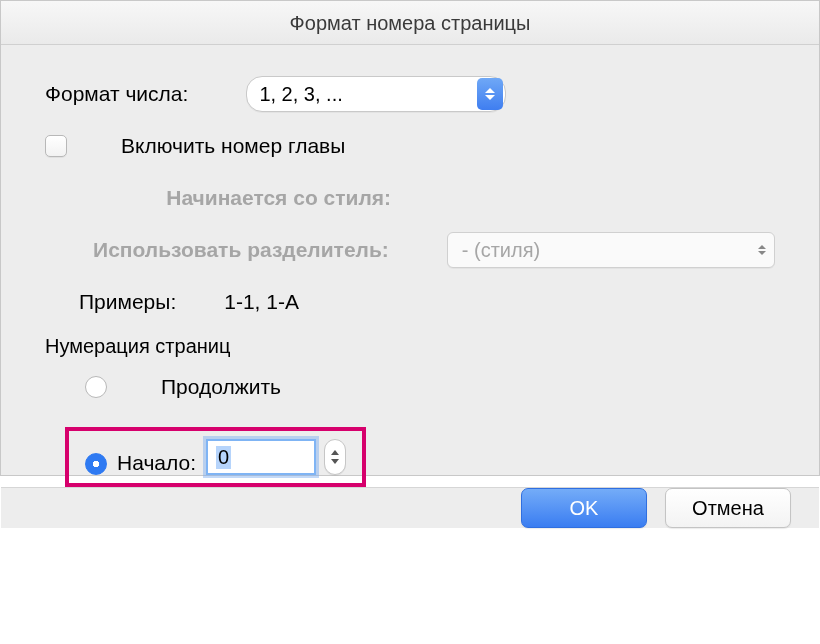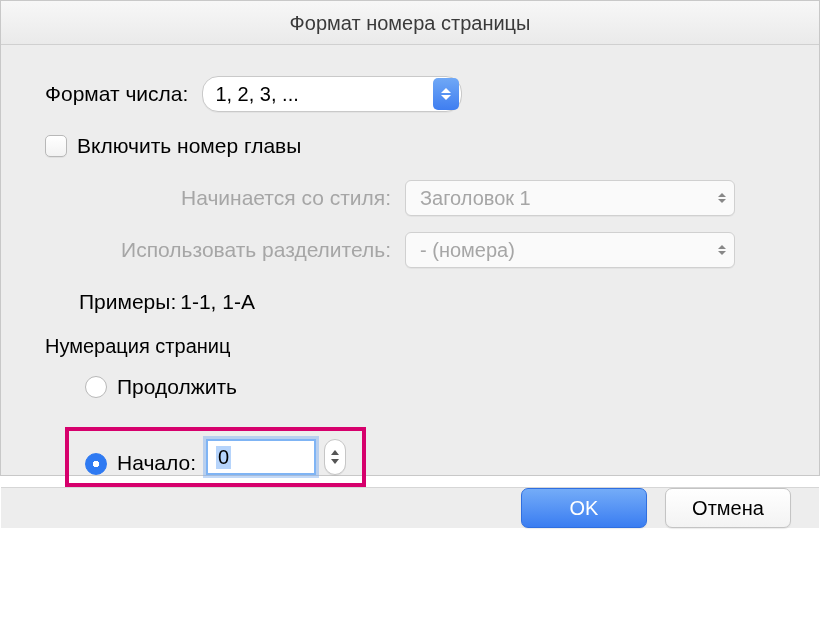--- a/index.html
+++ b/index.html
@@ -28,30 +28,32 @@
   }
   .content {
     flex: 1;
     padding: 30px 44px 0 44px;
   }
   .row {
     display: flex;
     align-items: center;
     margin-bottom: 14px;
     min-height: 38px;
+    gap: 44px;
   }
   .lbl {
     font-size: 21px;
     color: #000;
   }
   .lbl.disabled { color: #a6a6a6; }
   .lbl.right {
     width: 360px;
     text-align: right;
     padding-right: 14px;
+    font-weight: bold;
   }
   .mac-select {
     display: inline-flex;
     align-items: center;
     height: 36px;
     background: #fff;
     border: 1px solid #c9c9c9;
     border-radius: 16px;
     padding: 0 0 0 12px;
     font-size: 20px;
@@ -224,33 +226,26 @@
       </div>
     </div>
 
     <div class="row">
       <span class="checkbox"></span>
       <span class="lbl">Включить номер главы</span>
     </div>
 
     <div class="row">
       <span class="lbl right disabled">Начинается со стиля:</span>
-      <div class="mac-popup disabled" style="width:330px">
-        <span>Заголовок 1</span>
-        <span class="end-arrows">
-            <span class="au"></span>
-            <span class="ad"></span>
-          </span>
-      </div>
     </div>
 
     <div class="row">
       <span class="lbl right disabled">Использовать разделитель:</span>
       <div class="mac-popup disabled" style="width:330px">
-        <span>-    (номера)</span>
+        <span>-    (стиля)</span>
         <span class="end-arrows">
             <span class="au"></span>
             <span class="ad"></span>
           </span>
       </div>
     </div>
 
     <div class="row" style="padding-left:34px; margin-top:4px;">
       <span class="lbl">Примеры:</span>
       <span class="lbl" style="margin-left:4px">1-1, 1-A</span>

